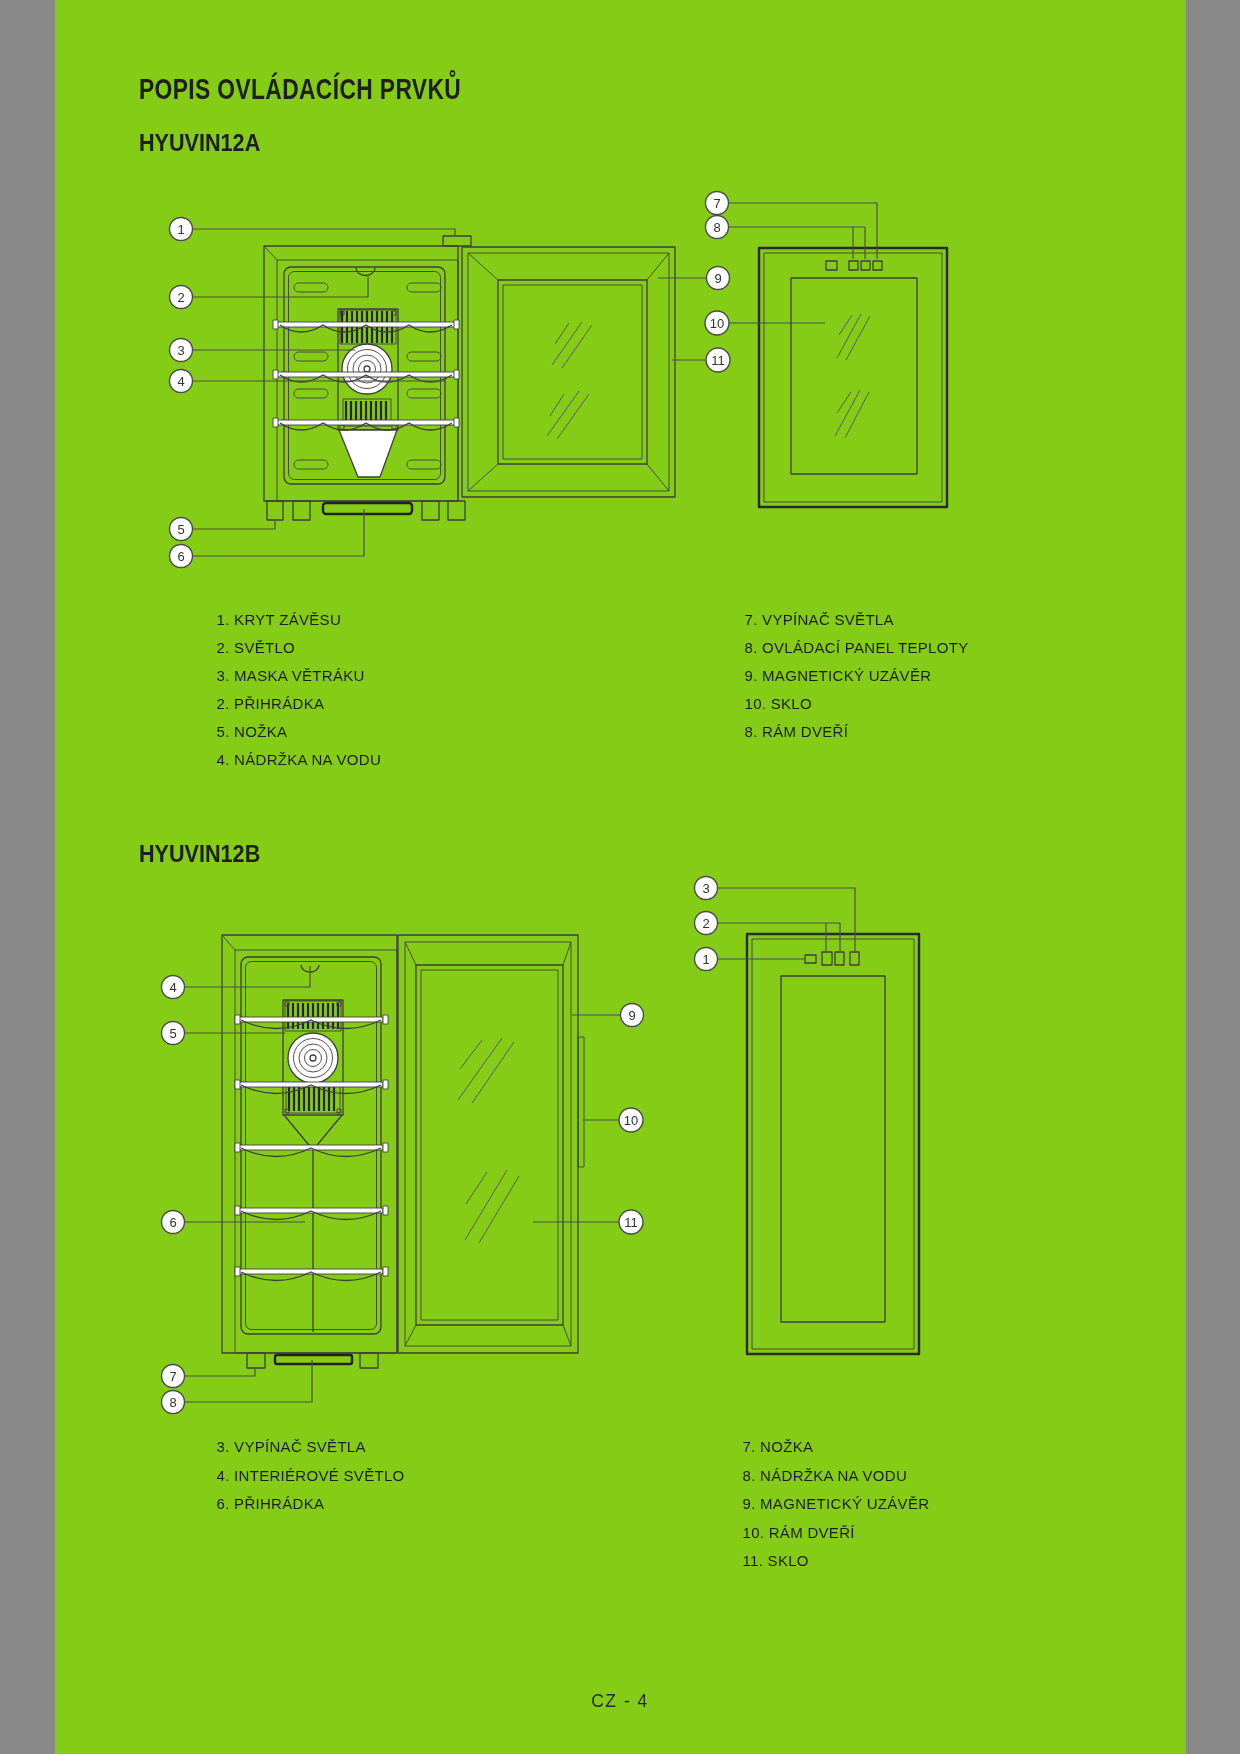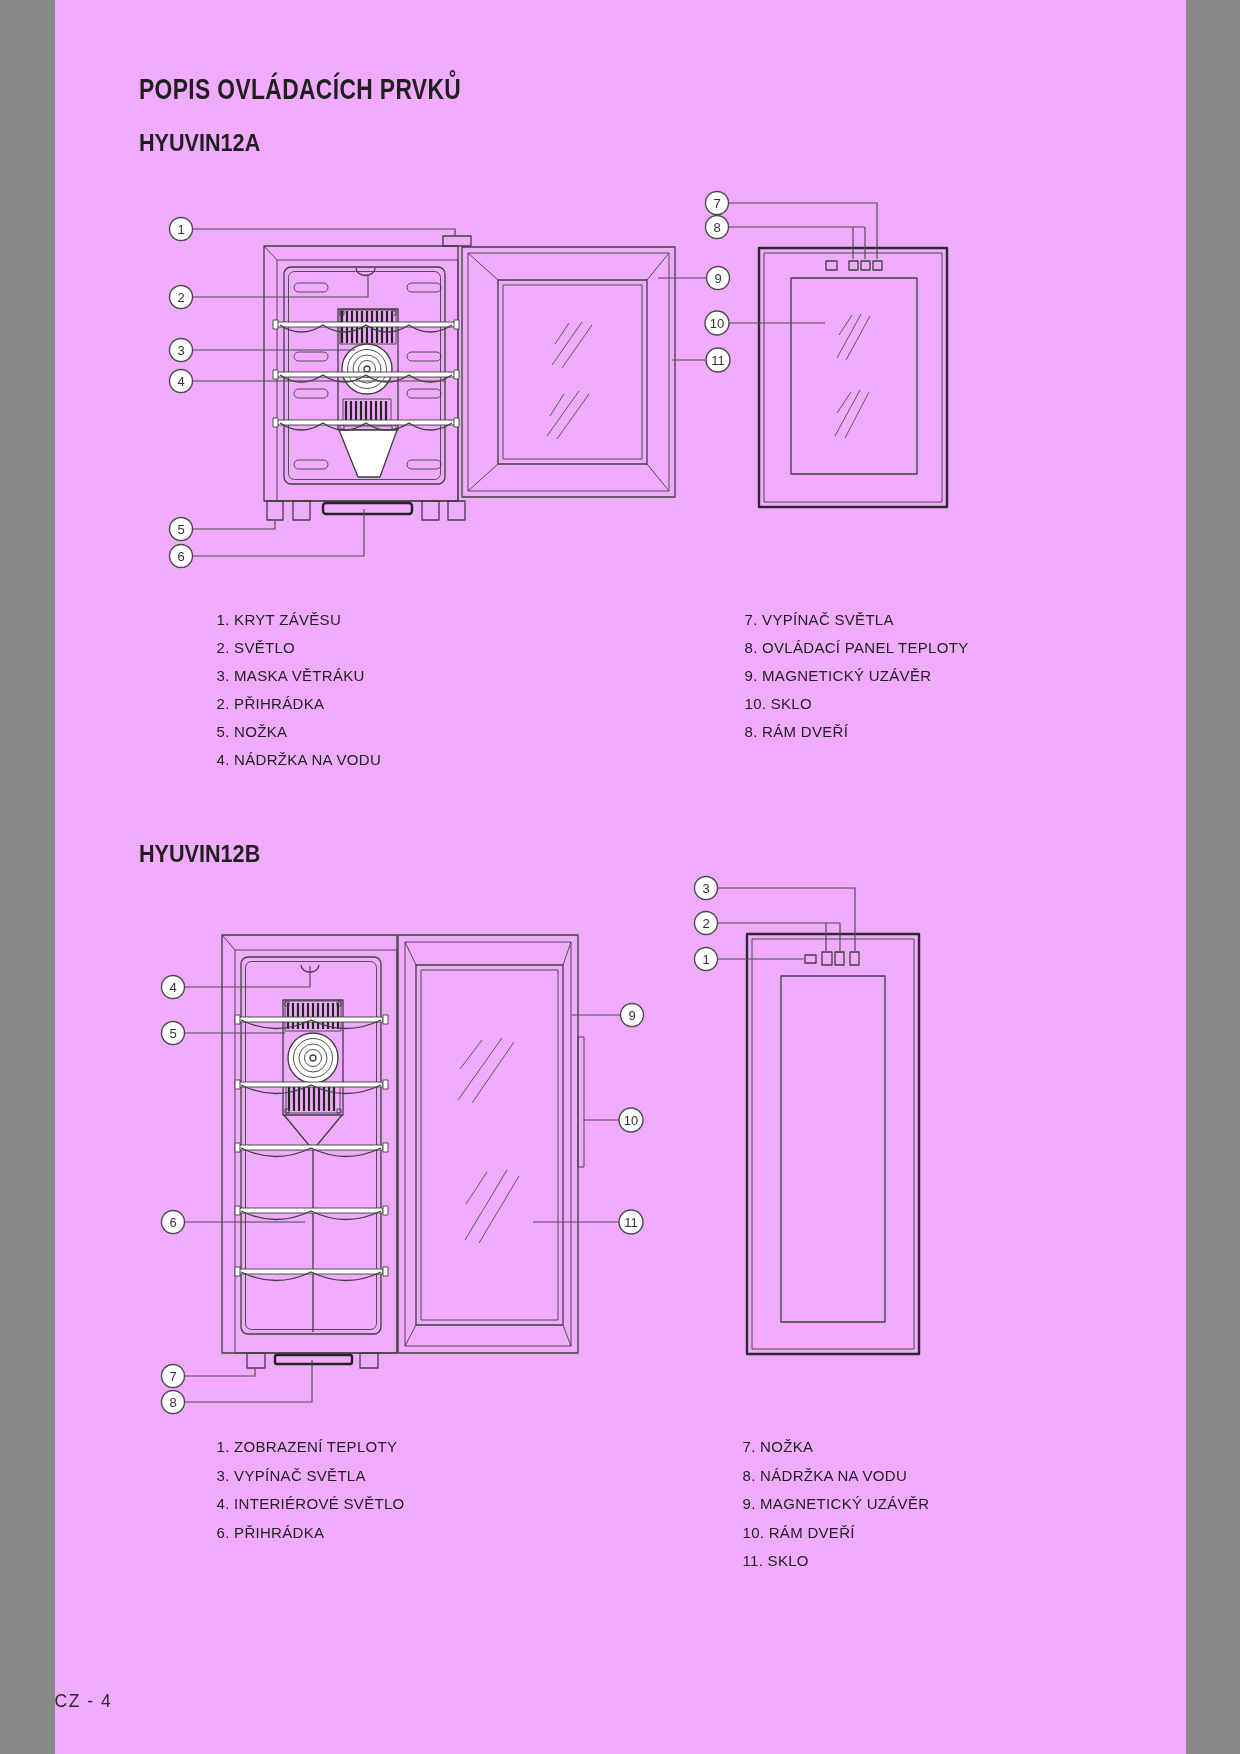--- a/index.html
+++ b/index.html
@@ -1,17 +1,17 @@
 <!DOCTYPE html>
 <html><head>
 <meta charset="utf-8">
 <style>
   html,body{margin:0;padding:0;background:#888;}
   .page{
-    position:relative; width:1131px; height:1754px; background:#f0abfc;
+    position:relative; width:1131px; height:1754px; background:#84cc16;
     font-family:"Liberation Sans", sans-serif; color:#1f1f1f; overflow:hidden;
     margin:0 auto;
   }
   .doc-title{
     position:absolute; left:84px; top:72px; font-size:30px; font-weight:bold;
     letter-spacing:.5px; transform:scaleX(.76); transform-origin:left top; white-space:nowrap;
   }
   .model-heading{
     position:absolute; font-size:24px; font-weight:bold;
     transform:scaleX(.9); transform-origin:left top; white-space:nowrap;
@@ -22,21 +22,21 @@
   #diagram-a{left:90px; top:170px;}
   #diagram-b{left:90px; top:780px;}
   .parts{position:absolute; font-size:15px; letter-spacing:.3px; white-space:nowrap;}
   .parts-a .part{line-height:28px;}
   .parts-b .part{line-height:28.6px;}
   #parts-a-col1{left:162px; top:606px;}
   #parts-a-col2{left:690px; top:606px;}
   #parts-b-col1{left:162px; top:1433px;}
   #parts-b-col2{left:688px; top:1433px;}
   .footer{
-    position:absolute; left:0; top:1691px; width:100%; 
+    position:absolute; left:0; top:1691px; width:100%; text-align:center;
     font-size:17.5px; letter-spacing:1.5px; color:#2a2a2a;
   }
   
   .ln{stroke:#3f3f3f; fill:none; stroke-width:1.3; stroke-linejoin:round;}
   .lnw{stroke:#3f3f3f; fill:#fff; stroke-width:1.3; stroke-linejoin:round;}
   .thin{stroke-width:.9;}
   .thick{stroke-width:2.4; stroke:#2a2a2a;}
   .grille{stroke:#252525; stroke-width:2.2; fill:none;}
   .leader{stroke:#4c4c4c; stroke-width:1.15; fill:none;}
   .co-circle{fill:#fff; stroke:#4a4a4a; stroke-width:1.4;}
@@ -366,21 +366,20 @@
           <text class="co-num" x="576" y="1124.5">10</text>
         </g>
       <g>
           <circle class="co-circle" cx="576" cy="1222" r="12"></circle>
           <text class="co-num" x="576" y="1226.5">11</text>
         </g>
     </g>
   </svg>
 
   <div class="parts parts-b" id="parts-b-col1">
-    <div class="part">1. ZOBRAZENÍ TEPLOTY</div>
     <div class="part">3. VYPÍNAČ SVĚTLA</div>
     <div class="part">4. INTERIÉROVÉ SVĚTLO</div>
     <div class="part">6. PŘIHRÁDKA</div>
   </div>
   <div class="parts parts-b" id="parts-b-col2">
     <div class="part">7. NOŽKA</div>
     <div class="part">8. NÁDRŽKA NA VODU</div>
     <div class="part">9. MAGNETICKÝ UZÁVĚR</div>
     <div class="part">10. RÁM DVEŘÍ</div>
     <div class="part">11. SKLO</div>

